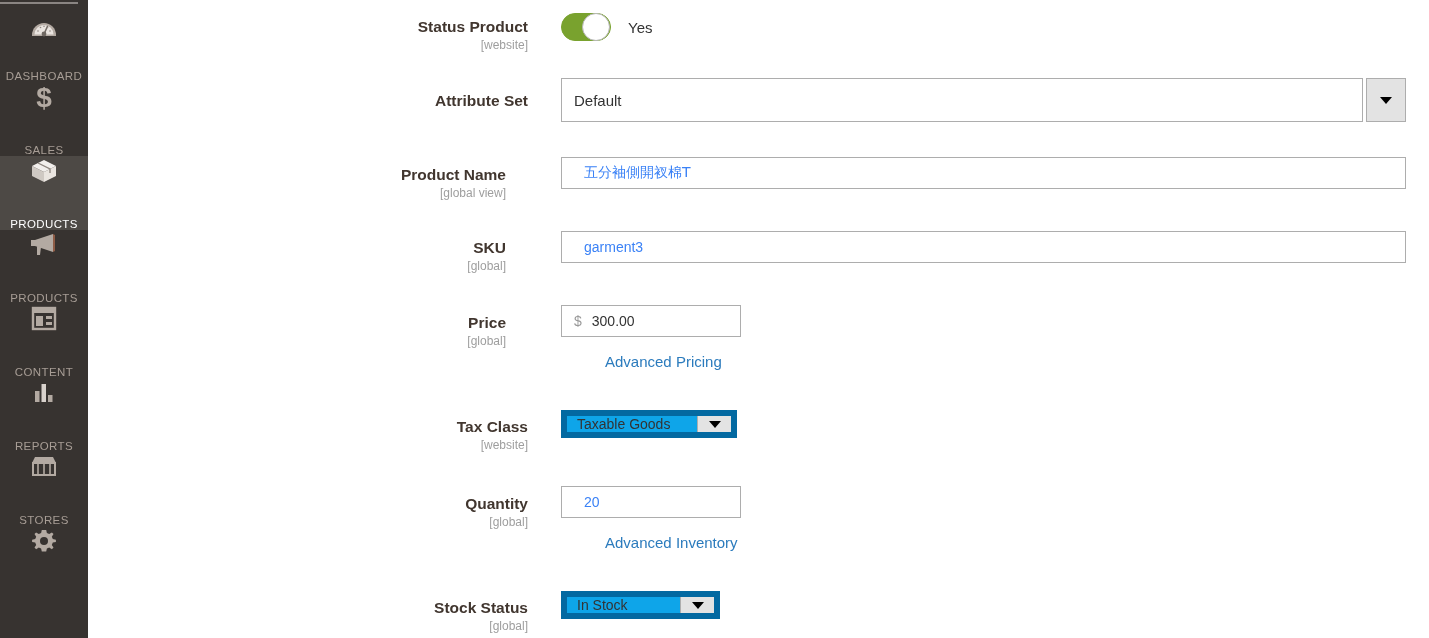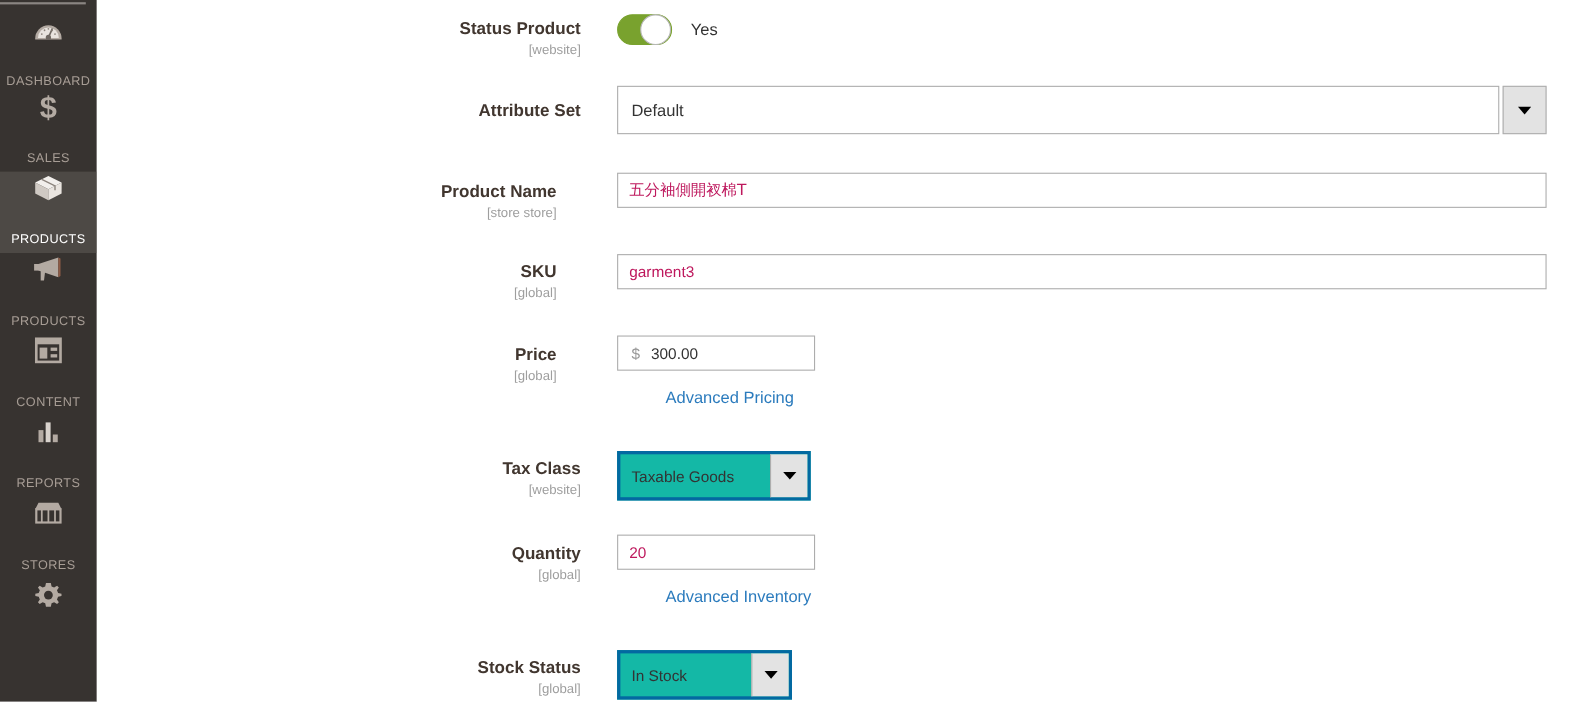--- a/index.html
+++ b/index.html
@@ -21,24 +21,23 @@
   }
   .sidebar-top-rule {
     position: absolute; left: 0; top: 2px; width: 78px; height: 2px;
     background: #8a8582;
   }
   .nav-list { position: absolute; left: 0; top: 12px; width: 88px; }
   .nav-item {
     position: relative;
     width: 88px; height: 74px;
     display: flex; flex-direction: column;
-    align-items: center; justify-content: flex-start;
+    align-items: center; justify-content: space-between;
     cursor: pointer;
     color: #a79d95;
-    gap: 24px;
   }
   .nav-item.active { background: #4d4945; color: #ffffff; }
   .nav-item .nav-icon {
     height: 30px; display: flex; align-items: center; justify-content: center;
     margin-bottom: 3px;
   }
   .nav-item .nav-label {
     font-size: 11.5px;
     letter-spacing: 0.4px;
     white-space: nowrap;
@@ -86,22 +85,22 @@
   }
 
   
   .txt-input {
     position: absolute;
     height: 32px;
     border: 1px solid #adadad;
     background: #ffffff;
     font-family: "Liberation Sans", "DejaVu Sans", sans-serif;
     font-size: 14px;
-    color: #be185d;
-    padding: 0 10px;
+    color: #3b82f6;
+    padding: 0 22px;
     line-height: 30px;
     outline: none;
   }
   .txt-input-cjk { font-family: "DejaVu Sans", "Liberation Sans", sans-serif; }
 
   
   .addon {
     position: absolute;
     height: 32px;
     border: 1px solid #adadad;
@@ -122,24 +121,24 @@
     color: #333333;
     height: 30px;
     flex: 1;
     padding: 0 6px;
     min-width: 0;
   }
 
   
   .select-group {
     position: absolute;
-    height: 45px;
+    height: 28px;
     display: flex;
-    border: 3px solid #0369a1;
-    background: #14b8a6;
+    border: 6px solid #0369a1;
+    background: #0ea5e9;
   }
   .select-group .sel-value {
     flex: 1;
     display: flex; align-items: center;
     padding: 0 10px;
     font-size: 14px;
     color: #333333;
     white-space: nowrap;
     overflow: hidden;
   }
@@ -355,21 +354,21 @@
         <div class="ws-arrow">
             <span class="caret"></span>
           </div>
       </div>
     </div>
 
     <div class="field-row">
       <div class="field-label-wrap" style="left:418px; top:166px;">
         <div class="lbl-block">
           <span class="lbl-main">Product Name</span>
-          <div class="lbl-scope">[store store]</div>
+          <div class="lbl-scope">[global view]</div>
         </div>
       </div>
       <span class="lbl-req" style="position:absolute; left:541px; top:167px;">*</span>
       <input class="txt-input txt-input-cjk" style="left: 473px; top: 157px; width: 845px;" value="五分袖側開衩棉T">
     </div>
 
     <div class="field-row">
       <div class="field-label-wrap" style="left:418px; top:239px;">
         <div class="lbl-block">
           <span class="lbl-main">SKU</span>

